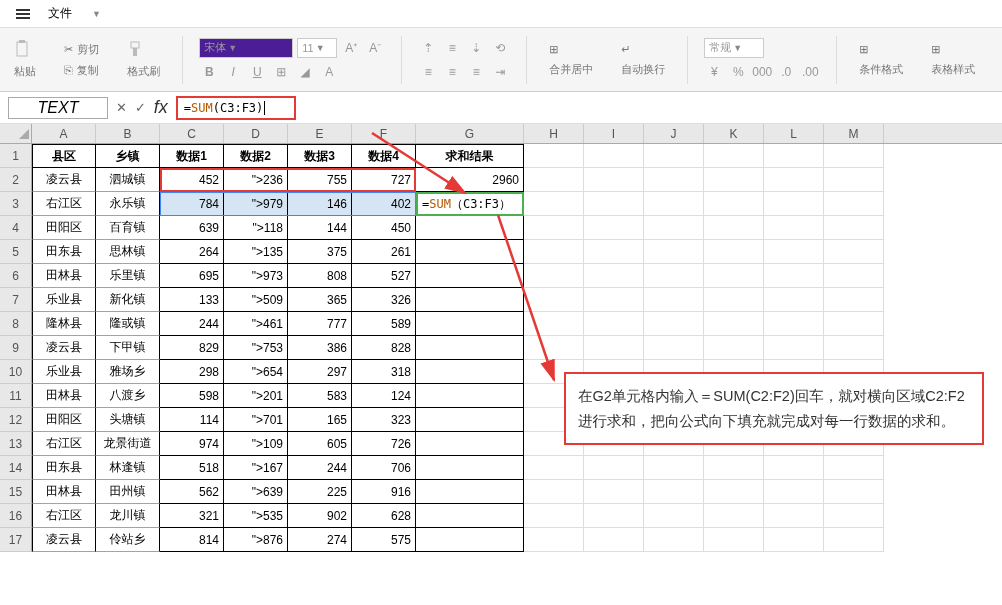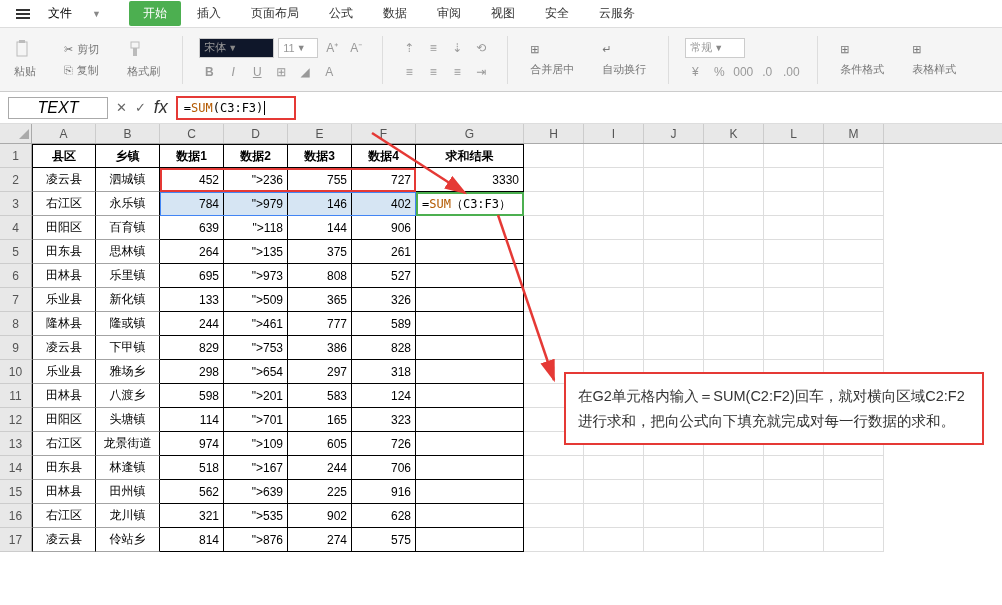--- a/index.html
+++ b/index.html
@@ -16,21 +16,21 @@
 .tab { padding: 4px 14px; cursor: pointer; color: #333; }
 .tab.active { background: #4CAF50; color: #fff; border-radius: 2px; }
 
 
 .toolbar { height: 64px; background: #f5f5f5; border-bottom: 1px solid #ccc; display: flex; align-items: center; padding: 0 8px; gap: 16px; }
 .toolbar-group { display: flex; flex-direction: column; gap: 2px; }
 .toolbar-btn { display: flex; align-items: center; gap: 4px; padding: 2px 6px; cursor: pointer; color: #777; font-size: 11px; }
 .toolbar-sep { width: 1px; height: 48px; background: #ddd; }
 .font-group { display: flex; flex-direction: column; gap: 4px; }
 .font-row { display: flex; gap: 4px; align-items: center; }
-.font-name { width: 75px; height: 20px; border: 1px solid #ccc; background: #0f172a; padding: 0 4px; font-size: 11px; color: #999; display: flex; align-items: center; }
+.font-name { width: 94px; height: 20px; border: 1px solid #ccc; background: #4c1d95; padding: 0 4px; font-size: 11px; color: #999; display: flex; align-items: center; }
 .font-size { width: 40px; height: 20px; border: 1px solid #ccc; background: #fff; padding: 0 4px; font-size: 11px; color: #999; display: flex; align-items: center; }
 .icon-btn { width: 20px; height: 20px; display: flex; align-items: center; justify-content: center; color: #999; cursor: pointer; }
 .format-select { width: 60px; height: 20px; border: 1px solid #ccc; background: #fff; padding: 0 4px; font-size: 11px; color: #999; display: flex; align-items: center; }
 
 
 .formula-bar { height: 32px; display: flex; align-items: center; padding: 4px 8px; gap: 8px; border-bottom: 1px solid #ddd; }
 .name-box { width: 100px; height: 22px; border: 1px solid #aaa; background: #fff; padding: 0 8px; font-family: Arial; font-style: italic; display: flex; align-items: center; justify-content: center; font-size: 16px; }
 .fx-controls { display: flex; align-items: center; gap: 8px; }
 .fx-btn { color: #666; cursor: pointer; font-size: 13px; }
 .fx-label { font-style: italic; color: #333; font-size: 18px; }
@@ -81,31 +81,20 @@
 .dropdown-arrow { font-size: 9px; color: #888; margin-left: 2px; }
 </style>
 </head>
 <body>
 
 <div class="menubar">
   <div class="menu-file">
     <span class="menu-file-icon"></span>
     <span>文件</span>
     <span class="dropdown-arrow">▼</span>
-  </div>
-  <div class="tabs">
-    <div class="tab active">开始</div>
-    <div class="tab">插入</div>
-    <div class="tab">页面布局</div>
-    <div class="tab">公式</div>
-    <div class="tab">数据</div>
-    <div class="tab">审阅</div>
-    <div class="tab">视图</div>
-    <div class="tab">安全</div>
-    <div class="tab">云服务</div>
   </div>
 </div>
 
 <div class="toolbar">
   <div class="toolbar-group">
     <div class="toolbar-btn">
       <svg width="18" height="18">
           <rect x="3" y="2" width="10" height="14" fill="none" stroke="#bbb"></rect>
           <rect x="5" y="0" width="6" height="3" fill="#bbb"></rect>
         </svg>
@@ -262,21 +251,21 @@
 
   <div id="data-rows">
       <div class="row">
     <div class="row-h">2</div>
     <div class="cell txt first col-A">凌云县</div>
     <div class="cell txt col-B">泗城镇</div>
     <div class="cell data col-C">452</div>
     <div class="cell data col-D">"&gt;236</div>
     <div class="cell data col-E">755</div>
     <div class="cell data col-F">727</div>
-    <div class="cell data col-G g2-val">3330</div>
+    <div class="cell data col-G g2-val">2960</div>
     <div class="cell col-rest"></div>
     <div class="cell col-rest"></div>
     <div class="cell col-rest"></div>
     <div class="cell col-rest"></div>
     <div class="cell col-rest"></div>
     <div class="cell col-rest"></div>
   </div>
       <div class="row">
     <div class="row-h">3</div>
     <div class="cell txt first col-A">右江区</div>
@@ -297,21 +286,21 @@
     <div class="cell col-rest"></div>
     <div class="cell col-rest"></div>
   </div>
       <div class="row">
     <div class="row-h">4</div>
     <div class="cell txt first col-A">田阳区</div>
     <div class="cell txt col-B">百育镇</div>
     <div class="cell data col-C">639</div>
     <div class="cell data col-D">"&gt;118</div>
     <div class="cell data col-E">144</div>
-    <div class="cell data col-F">906</div>
+    <div class="cell data col-F">450</div>
     <div class="cell col-G empty-g"></div>
     <div class="cell col-rest"></div>
     <div class="cell col-rest"></div>
     <div class="cell col-rest"></div>
     <div class="cell col-rest"></div>
     <div class="cell col-rest"></div>
     <div class="cell col-rest"></div>
   </div>
       <div class="row">
     <div class="row-h">5</div>

